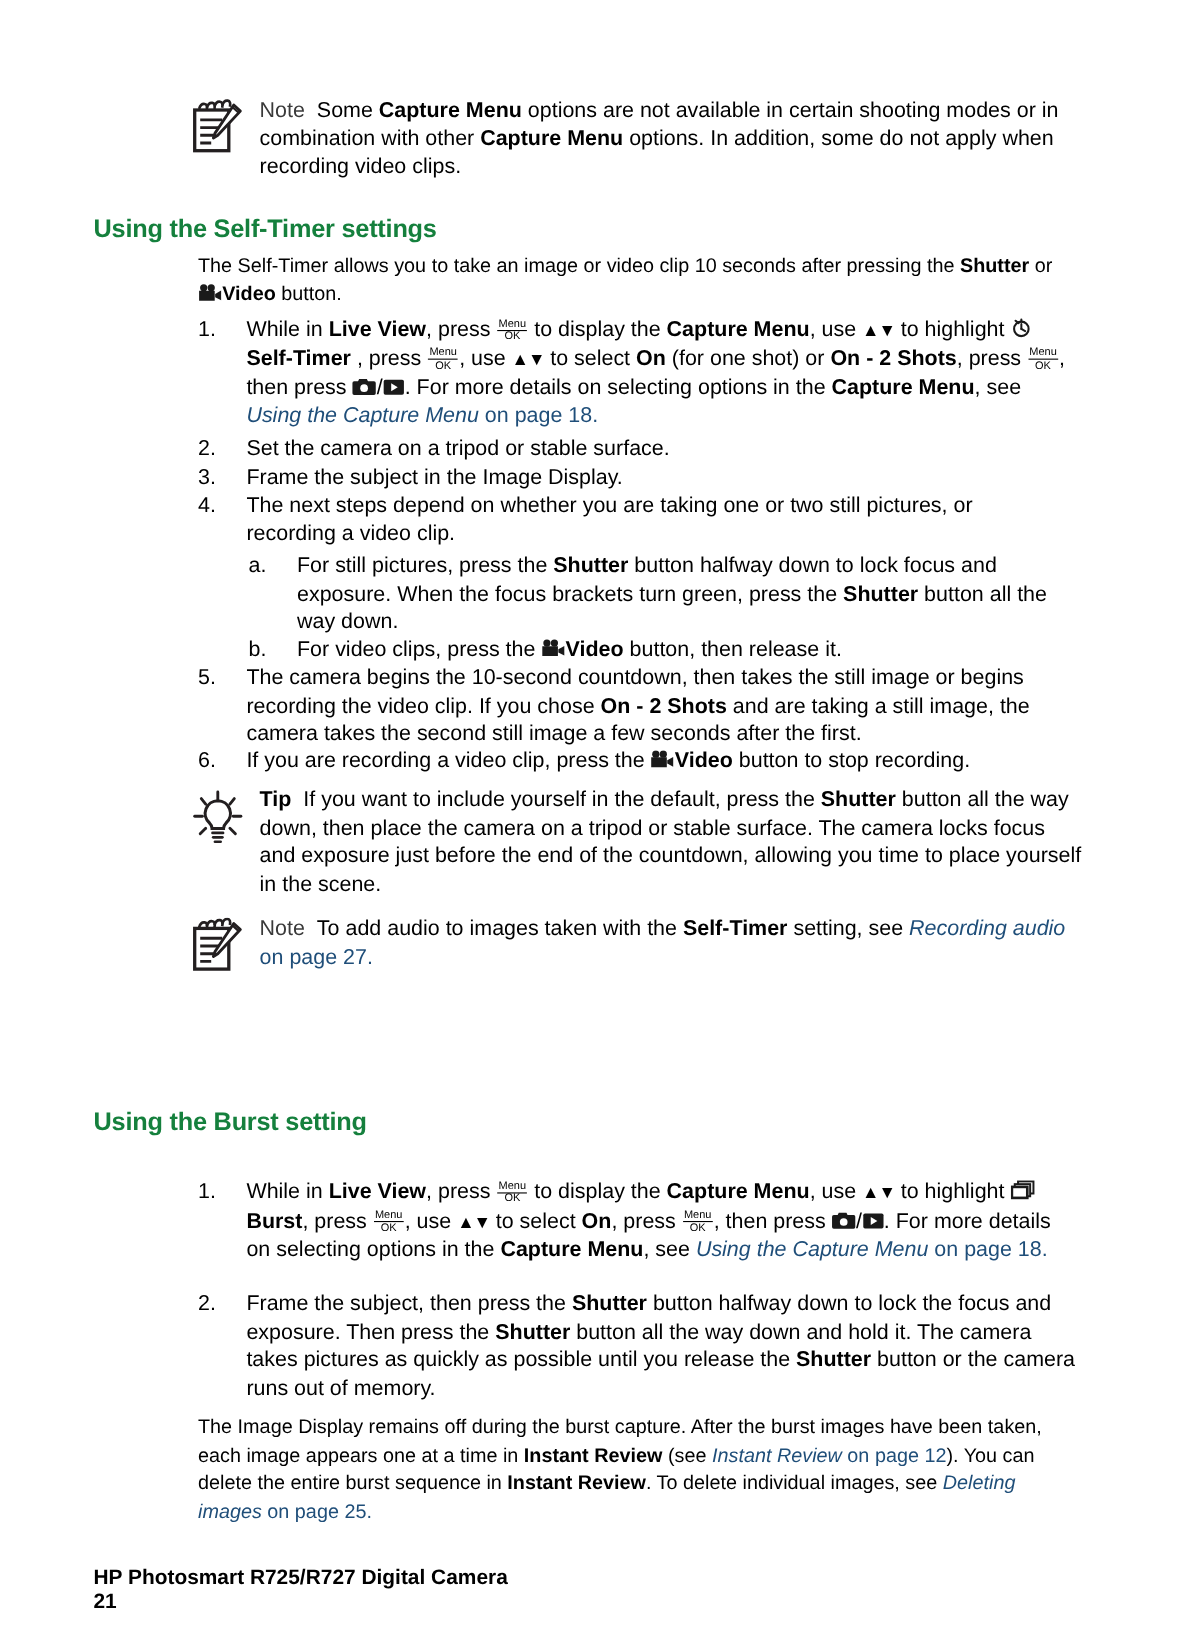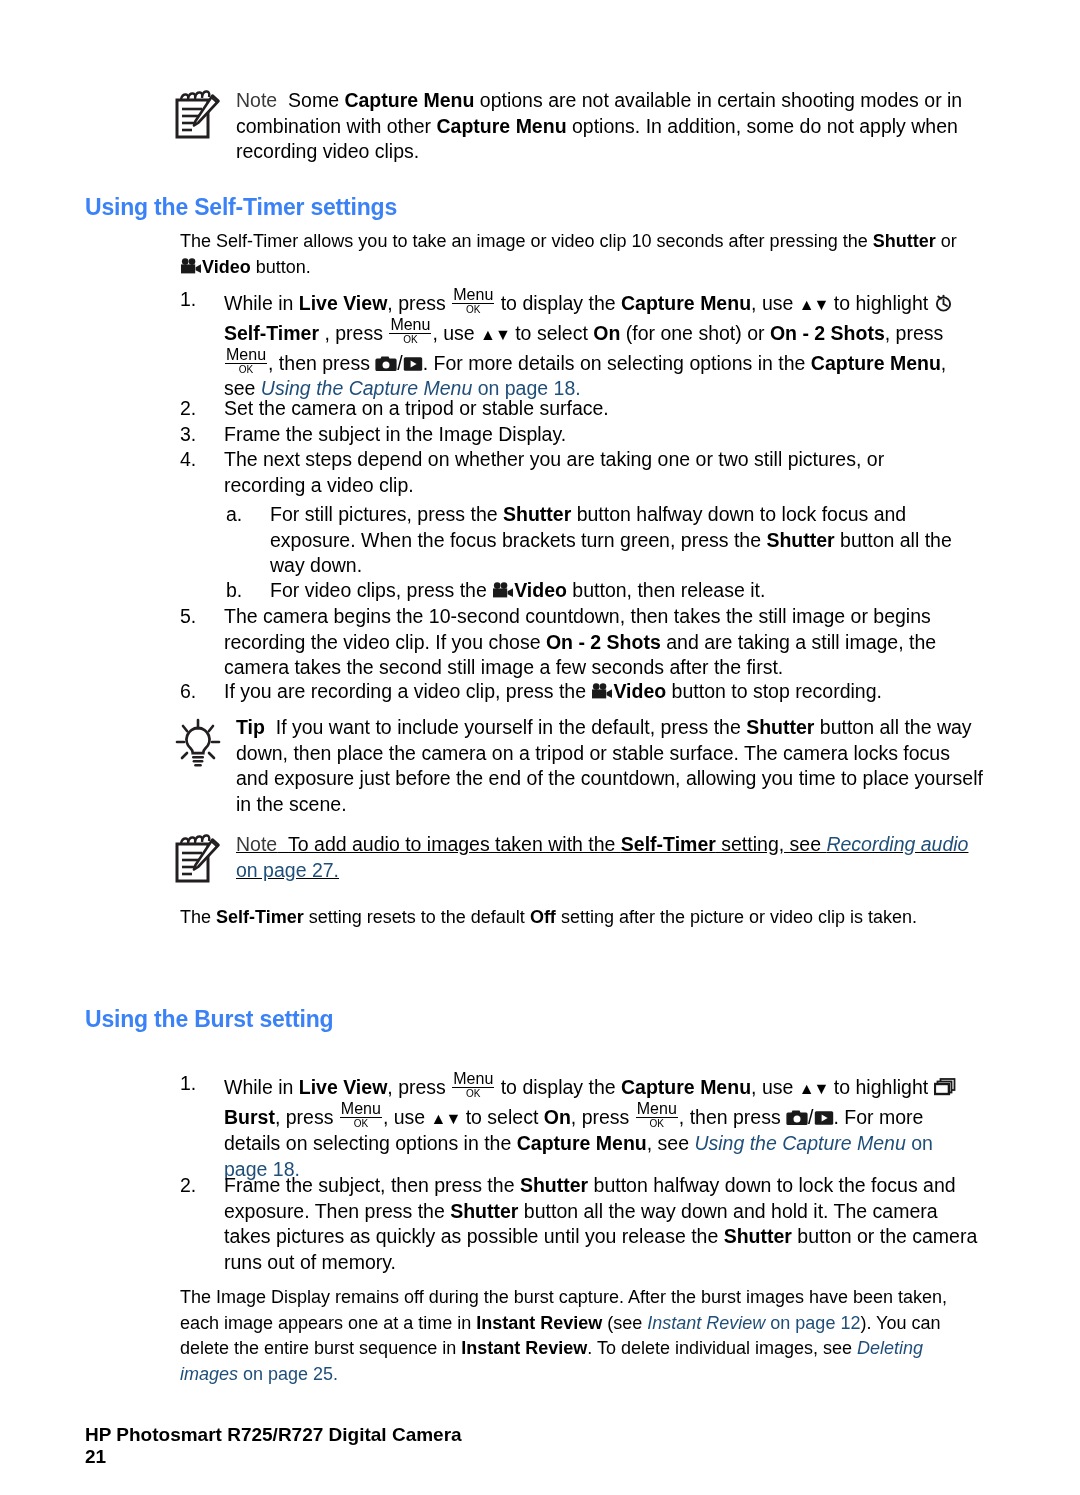--- a/index.html
+++ b/index.html
@@ -22,21 +22,21 @@
     height: 1495px;
     padding: 11px;
   }
 
   
   .h2 {
     font-size: 23px;
     font-weight: bold;
     letter-spacing: -0.2px;
     margin: 0;
-    color: #3b82f6;
+    color: #15803d;
   }
   .body-text {
     font-size: 18px;
     line-height: 25.5px;
     color: #000;
   }
   b, .b { font-weight: bold; }
   .lnk {
     color: #1f4e79;
     font-style: italic;
@@ -88,21 +88,21 @@
   .menuok {
     display: inline-block;
     vertical-align: -3px;
     text-align: center;
     font-family: "Liberation Sans", sans-serif;
     line-height: 1;
     margin: 0 1px;
   }
   .menuok .mtop {
     display: block;
-    font-size: 16px;
+    font-size: 10px;
     border-bottom: 1.6px solid #000;
     padding: 0 1px 0px 1px;
     letter-spacing: 0;
   }
   .menuok .mbot {
     display: block;
     font-size: 10px;
     padding-top: 0.5px;
     letter-spacing: 0;
   }
@@ -267,21 +267,21 @@
           <line x1="21.8" y1="44.2" x2="30.2" y2="44.2"></line>
           <line x1="23.4" y1="48.2" x2="28.6" y2="48.2"></line>
         </g>
       </svg>
     </div>
     <div class="callout-body">
       <b>Tip</b>&nbsp;&nbsp;<span>If you want to include yourself in the default, press the </span><b>Shutter</b><span> button all the way down, then place the camera on a tripod or stable surface. The camera locks focus and exposure just before the end of the countdown, allowing you time to place yourself in the scene.</span>
     </div>
   </div>
 
-  <div class="callout" style="position:absolute; left:172px; top:832px; width:812px;text-decoration:underline;">
+  <div class="callout" style="position:absolute; left:172px; top:832px; width:812px;">
     <div class="callout-icon">
       <svg width="50" height="52" viewBox="0 0 50 52">
         <g fill="none" stroke="#231f20" stroke-width="2.4">
           <path d="M9 9 q1.5 -5 5 -4.5 q3 0.5 2 5.5"></path>
           <path d="M16 8 q1.5 -5 5 -4.5 q3 0.5 2 5.5"></path>
           <path d="M23 7 q1.5 -5 5 -4.5 q3 0.5 2 5.5"></path>
           <path d="M30 6 q1.5 -5 5 -4.5 q3 0.5 2 5.5"></path>
         </g>
         <rect x="5" y="10" width="31" height="37" fill="none" stroke="#231f20" stroke-width="3"></rect>
         <g stroke="#231f20" stroke-width="2.6">
@@ -294,23 +294,20 @@
           <path d="M40.5 5.5 L46.5 11 L26 33 L22 35.5 L23.5 31 Z"></path>
         </g>
         <path d="M39 7 L45 12.5" stroke="#231f20" stroke-width="2" fill="none"></path>
       </svg>
     </div>
     <div class="callout-body">
       <span class="callout-label">Note</span>&nbsp;&nbsp;<span>To add audio to images taken with the </span><b>Self-Timer</b><span> setting, see </span><span class="lnk">Recording audio</span><span class="lnk-plain"> on page 27.</span>
     </div>
   </div>
 
-  <div class="body-text" style="position:absolute; left:180px; top:905px; width:800px;">
-    <span>The </span><b>Self-Timer</b><span> setting resets to the default </span><b>Off</b><span> setting after the picture or video clip is taken.</span>
-  </div>
 
   <div class="h2" style="position:absolute; left:85px; top:978px;margin-top:28px;">Using the Burst setting</div>
 
 
   <div class="oitem" style="position:absolute; left:180px; top:1071px; width:800px;">
     <div class="marker">1.</div>
     <div class="otext">
       <span>While in </span><b>Live View</b><span>, press </span><span class="menuok"><span class="mtop">Menu</span><span class="mbot">OK</span></span><span> to display the </span><b>Capture Menu</b><span>, use </span><span class="arrows">▲▼</span><span> to highlight </span><span class="ic"><svg width="22" height="18" viewBox="0 0 22 18">
             <rect x="6.5" y="1" width="14" height="11" fill="none" stroke="#1a1a1a" stroke-width="1.8"></rect>
             <rect x="3.5" y="3.5" width="14" height="11" fill="#ffffff" stroke="#1a1a1a" stroke-width="1.8"></rect>

